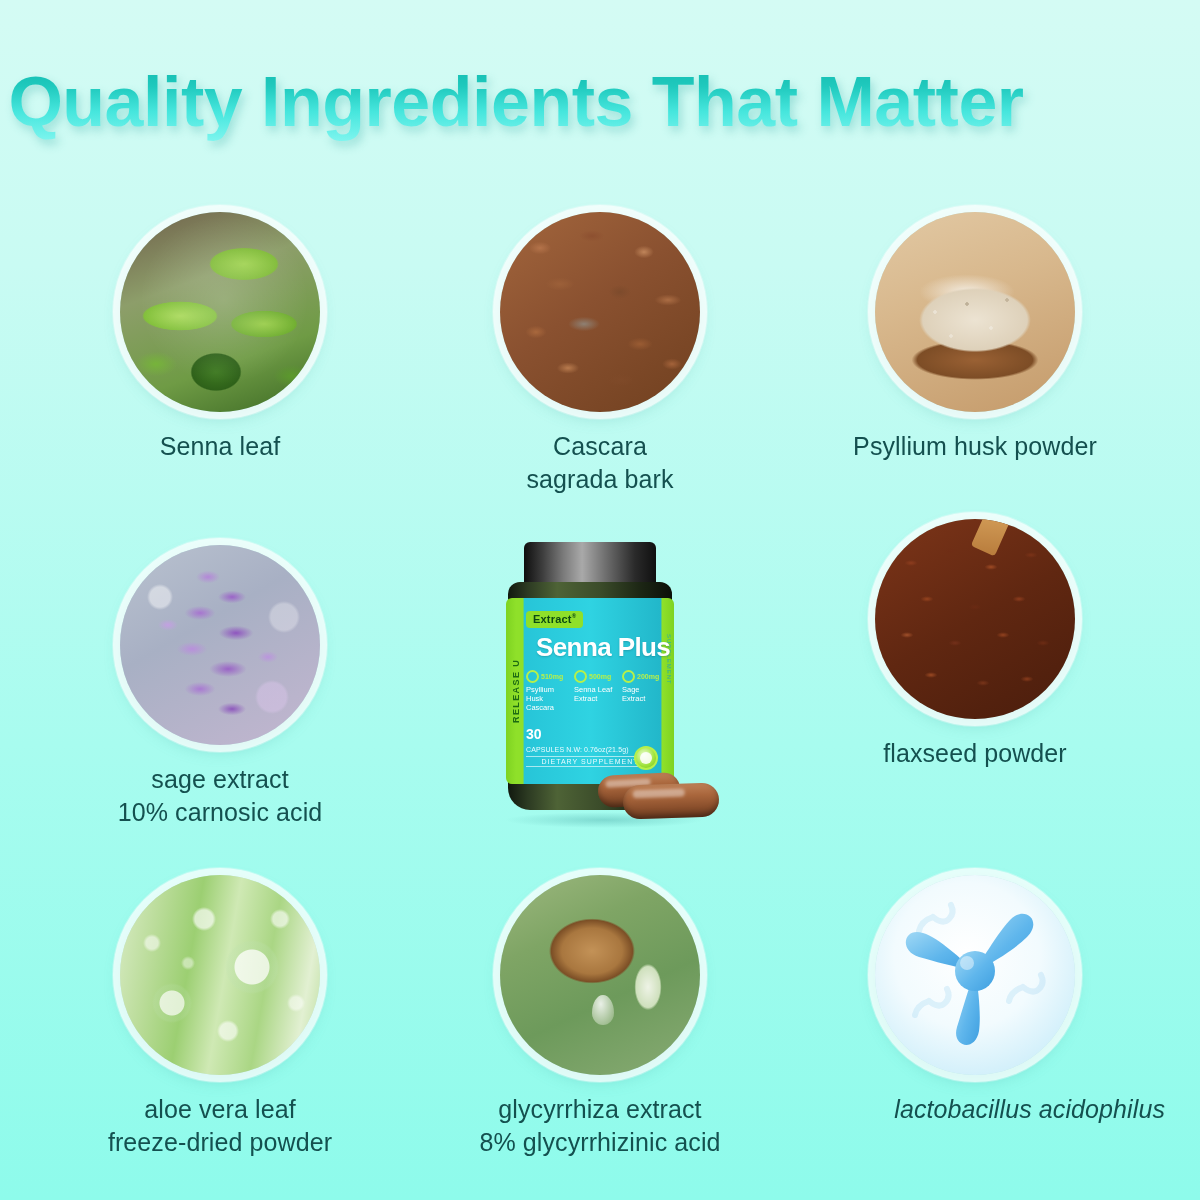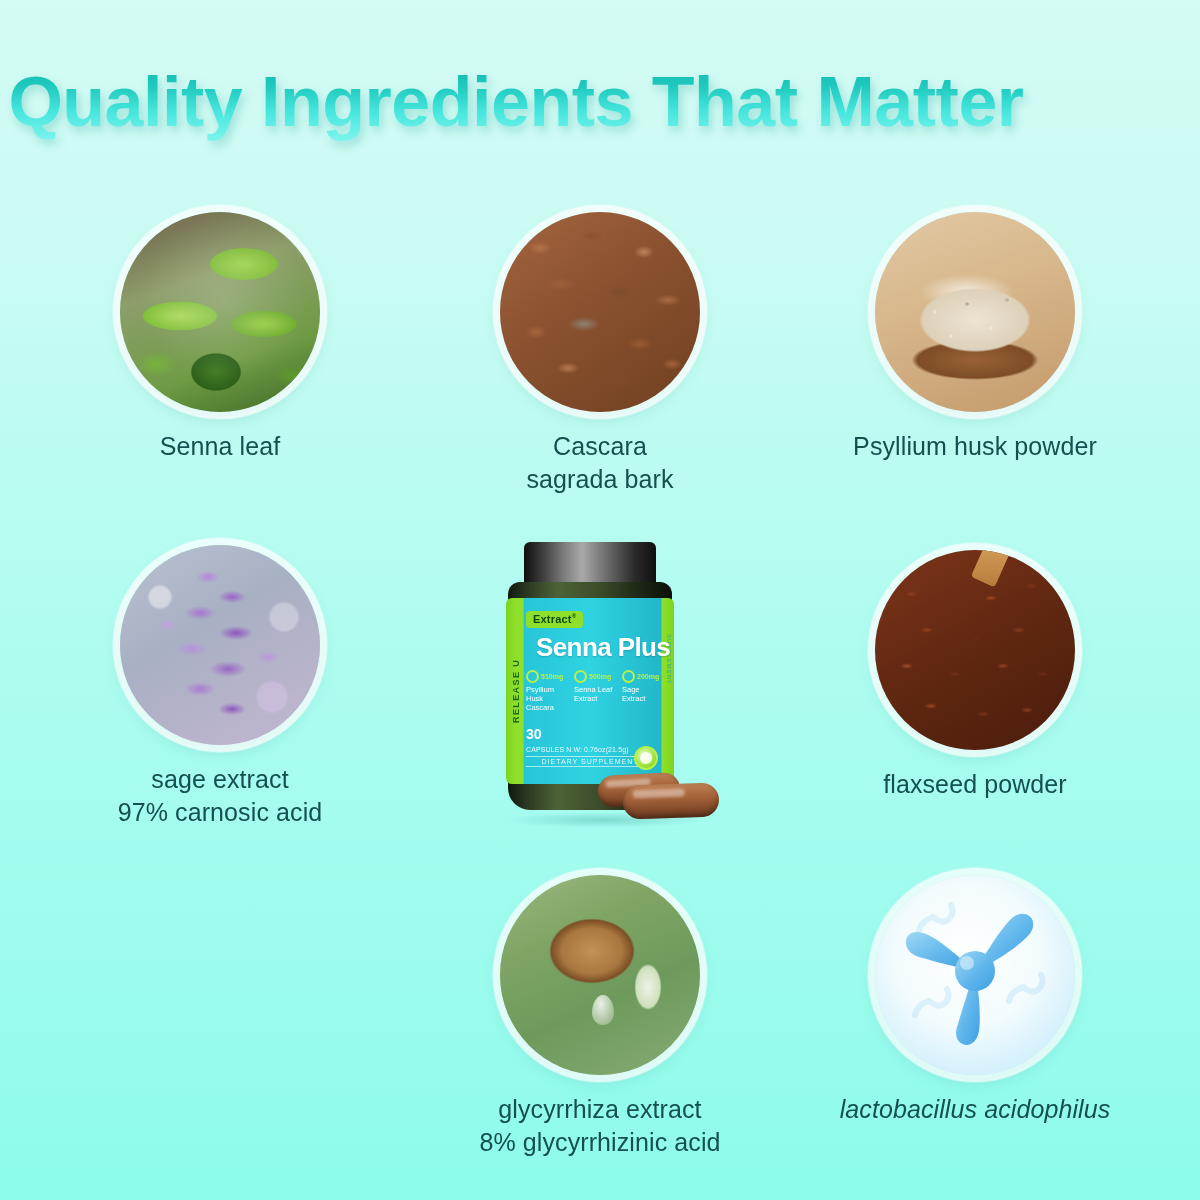--- a/index.html
+++ b/index.html
@@ -289,25 +289,25 @@
       <div>sagrada bark</div>
     </div>
   </div>
 
   <div class="cell" style="left:30px;top:545px;">
     <div class="circle">
       <div class="art art-sage"></div>
     </div>
     <div class="caption">
       <div>sage extract</div>
-      <div>97% carnosic acid</div>
-    </div>
-  </div>
-
-  <div class="cell" style="left:785px;top:550px;">
+      <div>10% carnosic acid</div>
+    </div>
+  </div>
+
+  <div class="cell" style="left:785px;top:519px;">
     <div class="circle">
       <div class="art art-flax"></div>
     </div>
     <div class="caption">
       <div>flaxseed powder</div>
     </div>
   </div>
 
   <div class="product">
     <div class="shadow"></div>
@@ -360,32 +360,41 @@
           <div class="seal">
               <span class="seal-in"></span>
             </div>
         </div>
       </div>
     </div>
     <div class="capsule cap-back"></div>
     <div class="capsule cap-front"></div>
   </div>
 
+  <div class="cell" style="left:30px;top:875px;">
+    <div class="circle">
+      <div class="art art-aloe"></div>
+    </div>
+    <div class="caption">
+      <div>aloe vera leaf</div>
+      <div>freeze-dried powder</div>
+    </div>
+  </div>
 
   <div class="cell" style="left:410px;top:875px;">
     <div class="circle">
       <div class="art art-glyc"></div>
     </div>
     <div class="caption">
       <div>glycyrrhiza extract</div>
       <div>8% glycyrrhizinic acid</div>
     </div>
   </div>
 
-  <div class="cell" style="left:785px;top:875px;">
+  <div class="cell" style="left:785px;top:875px;text-align:right;">
     <div class="circle">
       <div class="art art-lacto">
         <svg viewBox="0 0 200 200" width="200" height="200">
           <defs>
             <linearGradient id="bg1" x1="0" y1="0" x2="1" y2="1">
               <stop offset="0%" stop-color="#9fd8f5"></stop>
               <stop offset="55%" stop-color="#5fb6ec"></stop>
               <stop offset="100%" stop-color="#3e9fe0"></stop>
             </linearGradient>
           </defs>

